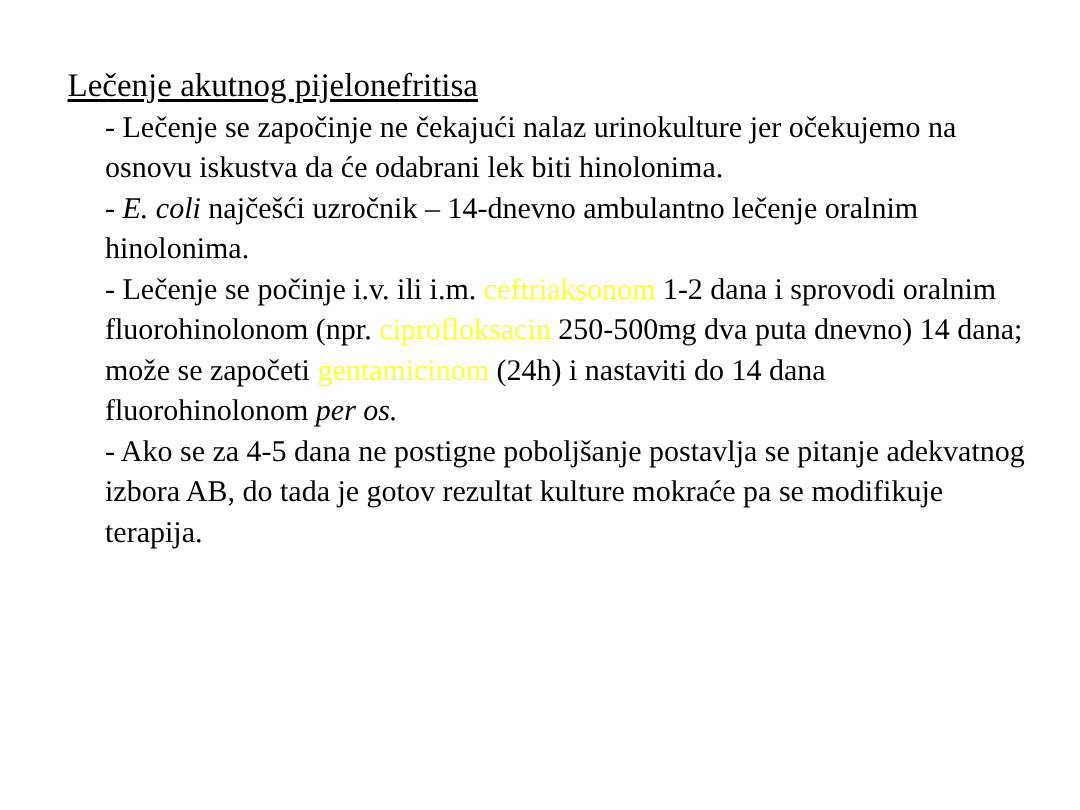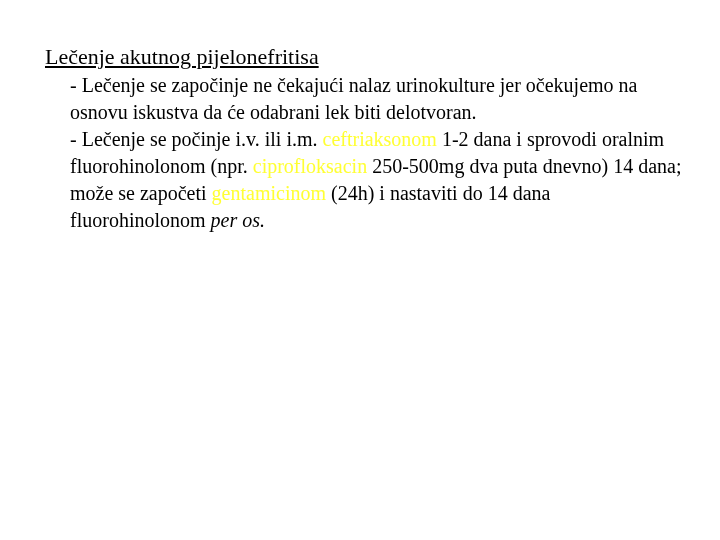--- a/index.html
+++ b/index.html
@@ -50,18 +50,20 @@
     color: #8a8a8a;
   }
 </style>
 </head>
 <body>
 
 <div class="slide">
   <div class="title">Lečenje akutnog pijelonefritisa</div>
 
   <div class="body">
-      <div class="bullet"><span class="seg-normal">- Lečenje se započinje ne čekajući nalaz urinokulture jer očekujemo na osnovu iskustva da će odabrani lek biti delotvoran.</span></div>
+      <div class="bullet"><span class="seg-normal">- Lečenje se započinje ne čekajući nalaz urinokulture jer očekujemo na osnovu iskustva da će odabrani lek biti hinolonima.</span></div>
+      <div class="bullet"><span class="seg-normal">- </span><span class="seg-italic">E. coli</span><span class="seg-normal"> najčešći uzročnik – 14-dnevno ambulantno lečenje oralnim hinolonima.</span></div>
       <div class="bullet"><span class="seg-normal">- Lečenje se počinje i.v. ili i.m. </span><span class="seg-highlight">ceftriaksonom</span><span class="seg-normal"> 1-2 dana i sprovodi oralnim fluorohinolonom (npr. </span><span class="seg-highlight">ciprofloksacin</span><span class="seg-normal"> 250-500mg dva puta dnevno) 14 dana; može se započeti </span><span class="seg-highlight">gentamicinom</span><span class="seg-normal"> (24h) i nastaviti do 14 dana fluorohinolonom </span><span class="seg-italic">per os.</span></div>
+      <div class="bullet"><span class="seg-normal">- Ako se za 4-5 dana ne postigne poboljšanje postavlja se pitanje adekvatnog izbora AB, do tada je gotov rezultat kulture mokraće pa se modifikuje terapija.</span></div>
     </div>
 
   <div class="page-number">16</div>
 </div>
 
 </body></html>

